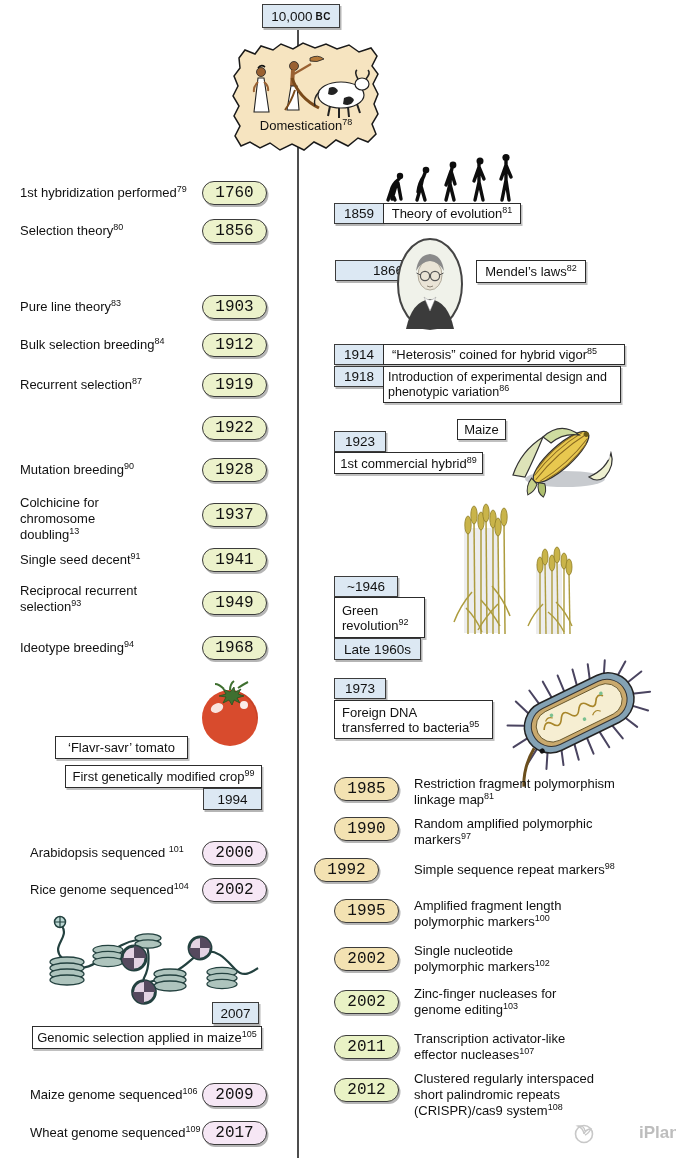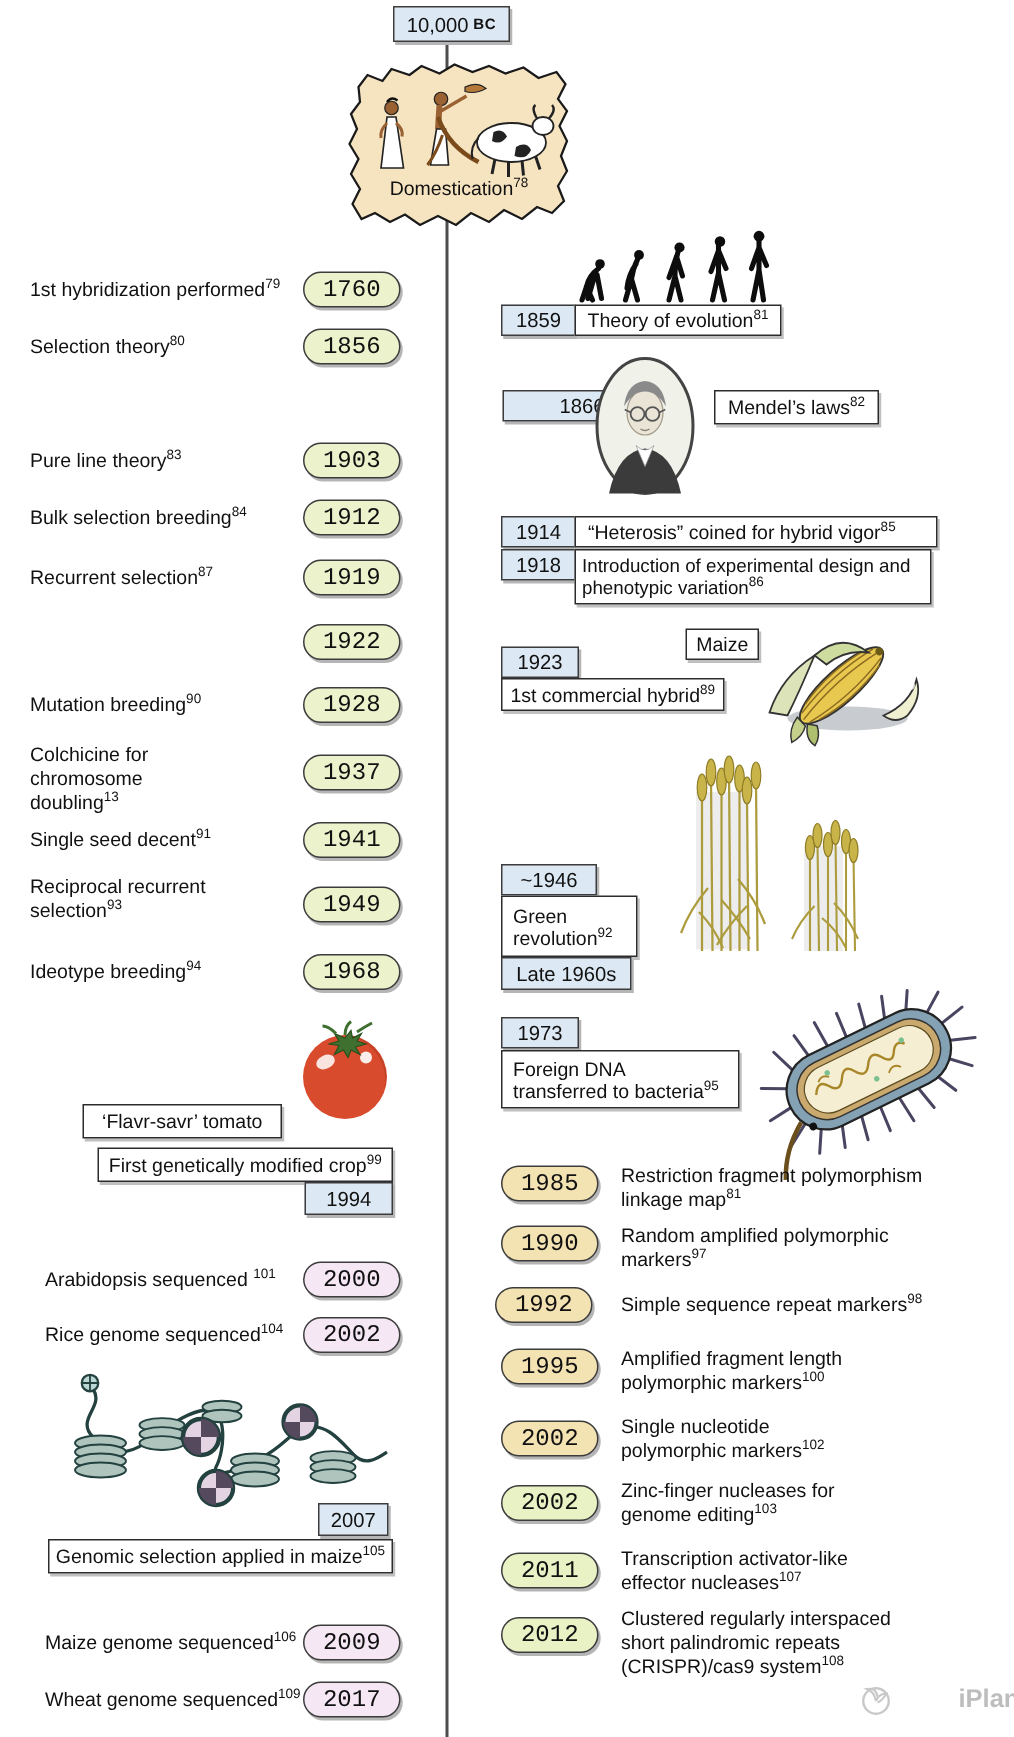--- a/index.html
+++ b/index.html
@@ -348,21 +348,21 @@
       <circle cx="34" cy="72" r="2.6" fill="#111"></circle>
     </g>
   </svg>
 
   <div class="pill tan" style="left:334px;top:777px;">1985</div>
   <div class="lbl" style="left:414px;top:776px;width:222px;"><span>Restriction fragment polymorphism linkage map</span><sup>81</sup></div>
 
   <div class="pill tan" style="left:334px;top:817px;">1990</div>
   <div class="lbl" style="left:414px;top:816px;width:195px;"><span>Random amplified polymorphic markers</span><sup>97</sup></div>
 
-  <div class="pill tan" style="left:330px;top:858px;">1992</div>
+  <div class="pill tan" style="left:314px;top:858px;">1992</div>
   <div class="lbl nowrap" style="left:414px;top:862px;"><span>Simple sequence repeat markers</span><sup>98</sup></div>
 
   <div class="pill tan" style="left:334px;top:899px;">1995</div>
   <div class="lbl" style="left:414px;top:898px;width:175px;"><span>Amplified fragment length polymorphic markers</span><sup>100</sup></div>
 
   <div class="pill tan" style="left:334px;top:947px;">2002</div>
   <div class="lbl" style="left:414px;top:943px;width:145px;"><span>Single nucleotide polymorphic markers</span><sup>102</sup></div>
 
   <div class="pill green2" style="left:334px;top:990px;">2002</div>
   <div class="lbl" style="left:414px;top:986px;width:170px;"><span>Zinc-finger nucleases for genome editing</span><sup>103</sup></div>

